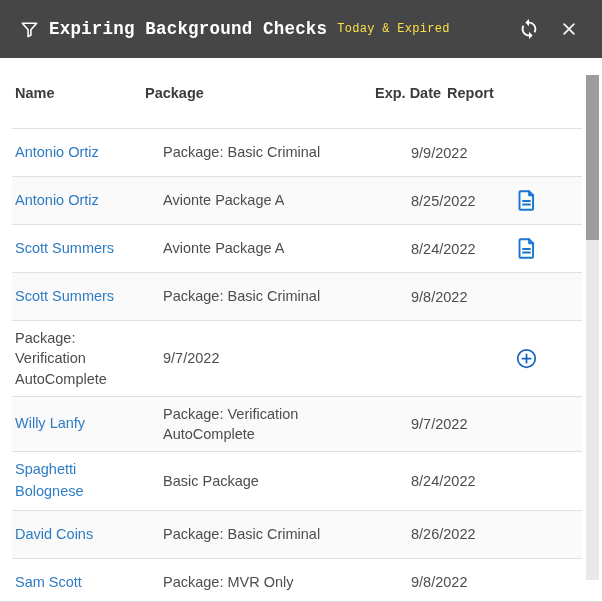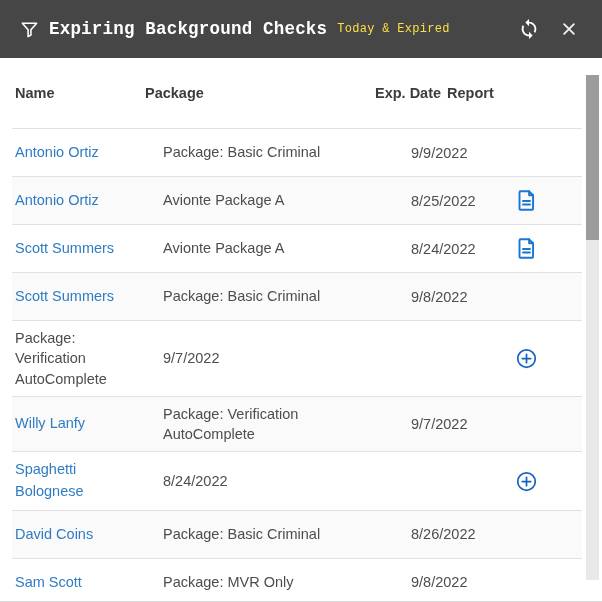--- a/index.html
+++ b/index.html
@@ -274,20 +274,21 @@
           <svg width="21" height="21" viewBox="0 0 24 24" fill="none" stroke="#1565c0" stroke-width="2" stroke-linecap="round">
             <circle cx="12" cy="12" r="10"></circle>
             <path d="M12 7.2v9.6M7.2 12h9.6"></path>
           </svg>
         </button>
       </div>
     </div>
 
     <div class="grid-row row">
       <div><a class="cell-name">Spaghetti Bolognese</a></div>
+      <div class="cell-package">Basic Package</div>
       <div class="cell-date">8/24/2022</div>
       <div class="cell-report">
         <button class="doc-btn" style="visibility: hidden;">
           <svg width="21" height="23" viewBox="0 0 24 26" fill="none" stroke="#1976d2" stroke-width="2.2" stroke-linejoin="round" stroke-linecap="round">
             <path d="M5 2.5h10l4.5 4.5v15.5a1 1 0 0 1-1 1H5a1 1 0 0 1-1-1v-19a1 1 0 0 1 1-1z"></path>
             <path d="M15 2.5V7h4.5"></path>
             <path d="M8 13.5h8M8 17.5h8"></path>
           </svg>
         </button>
       </div>

